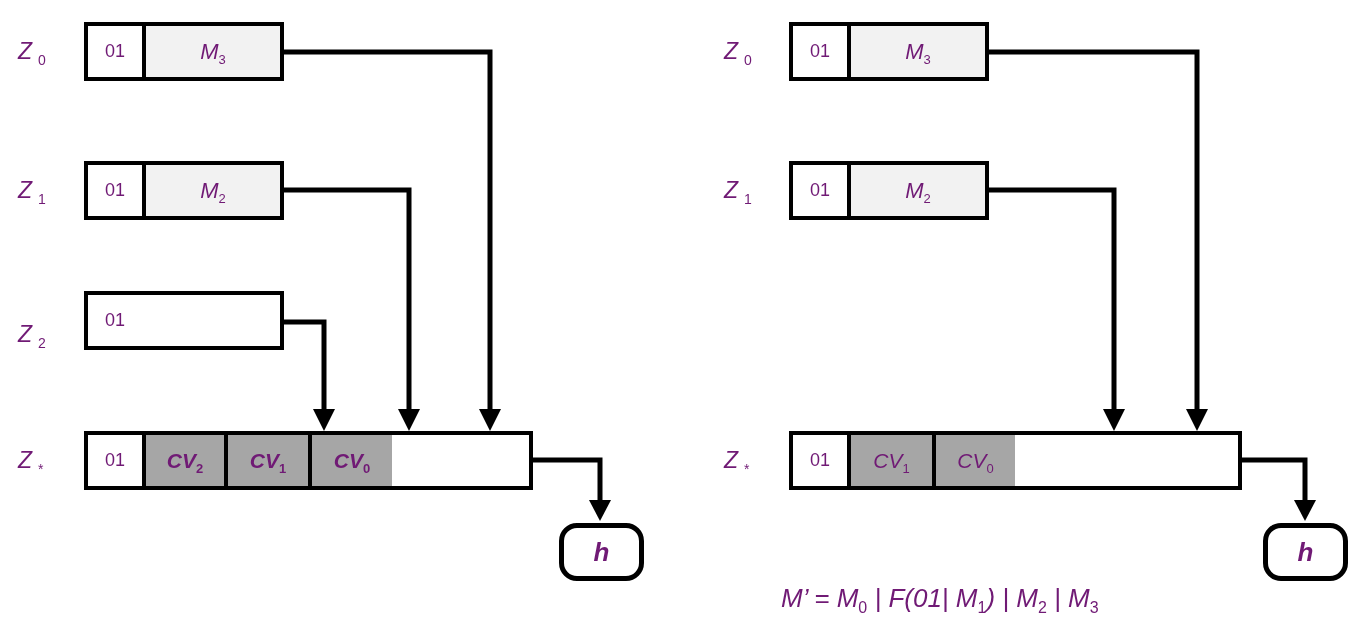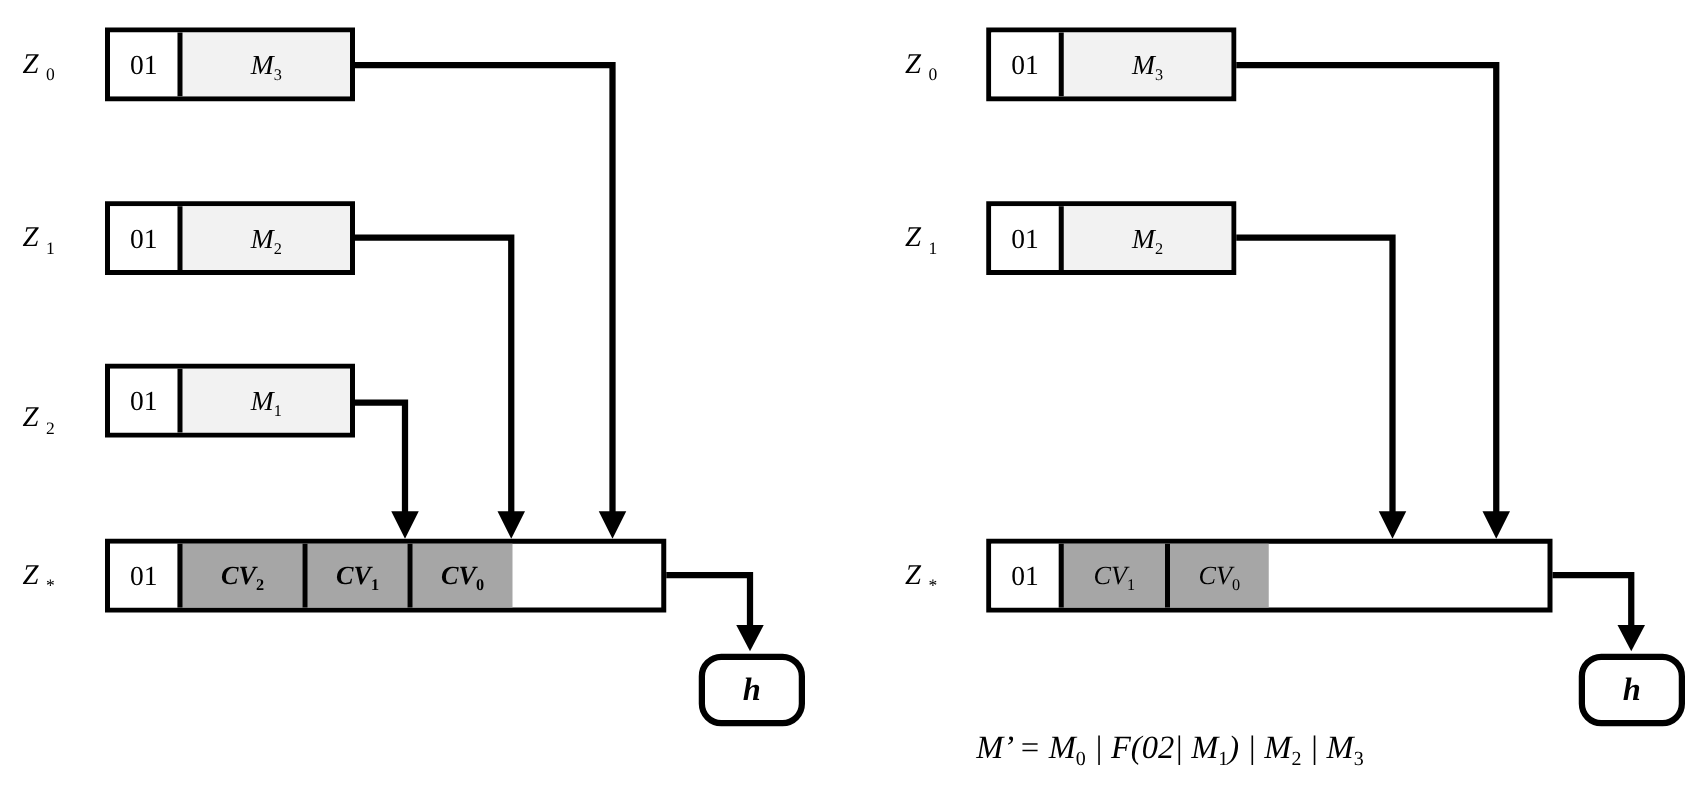--- a/index.html
+++ b/index.html
@@ -1,22 +1,22 @@
 <!DOCTYPE html>
 <html><head>
 <meta charset="utf-8">
 <style>
   html, body { margin: 0; padding: 0; background: #ffffff; }
   .canvas {
     position: relative;
     width: 1363px;
     height: 632px;
     background: #ffffff;
-    font-family: Liberation Serif, serif;
-    color: #000000;
+    font-family: Liberation Sans, sans-serif;
+    color: #701a75;
     overflow: hidden;
   }
   .overlay {
     position: absolute;
     left: 0; top: 0;
     width: 1363px; height: 632px;
     pointer-events: none;
   }
   
   .zlab {
@@ -43,21 +43,21 @@
   .cell {
     display: flex;
     align-items: center;
     justify-content: center;
     box-sizing: border-box;
     white-space: nowrap;
   }
   .c01 {
     flex: none;
     width: 54px;
-    font-size: 22px;
+    font-size: 18px;
     font-style: normal;
     background: #ffffff;
   }
   .mcell {
     flex: 1;
     background: #f2f2f2;
     border-left: 4px solid #000;
     font-size: 22px;
     font-style: italic;
   }
@@ -148,31 +148,28 @@
     <div class="cell mcell">
         <span><span>M</span><sub>2</sub></span>
       </div>
   </div>
 
   <span class="zlab" style="left:18px; top:321px"><span>Z</span><span class="zsub">2</span></span>
   <div class="mrow" style="left:84px; top:291px; width:200px">
     <div class="cell c01">
         <span>01</span>
       </div>
-    <div class="cell mcell">
-        <span><span>M</span><sub>1</sub></span>
-      </div>
   </div>
 
   <span class="zlab" style="left:18px; top:447px"><span>Z</span><span class="zsub">*</span></span>
   <div class="mrow" style="left:84px; top:431px; width:449px">
     <div class="cell c01">
         <span>01</span>
       </div>
-    <div class="cell cvcell cvbold" style="width:100px">
+    <div class="cell cvcell cvbold" style="width:82px">
         <span><span>CV</span><sub>2</sub></span>
       </div>
     <div class="cell cvcell cvbold" style="width:84px">
         <span><span>CV</span><sub>1</sub></span>
       </div>
     <div class="cell cvcell cvbold" style="width:84px">
         <span><span>CV</span><sub>0</sub></span>
       </div>
   </div>
 
@@ -211,15 +208,15 @@
       </div>
     <div class="cell cvcell" style="width:83px">
         <span><span>CV</span><sub>0</sub></span>
       </div>
   </div>
 
   <div class="hbox" style="left:1263px; top:523px">
       <span>h</span>
     </div>
 
-  <div class="caption" style="left:781px; top:583px"><span>M’ = M</span><sub>0</sub><span> | F(02| M</span><sub>1</sub><span>) | M</span><sub>2</sub><span> | M</span><sub>3</sub></div>
+  <div class="caption" style="left:781px; top:583px"><span>M’ = M</span><sub>0</sub><span> | F(01| M</span><sub>1</sub><span>) | M</span><sub>2</sub><span> | M</span><sub>3</sub></div>
 
 </div>
 
 </body></html>

